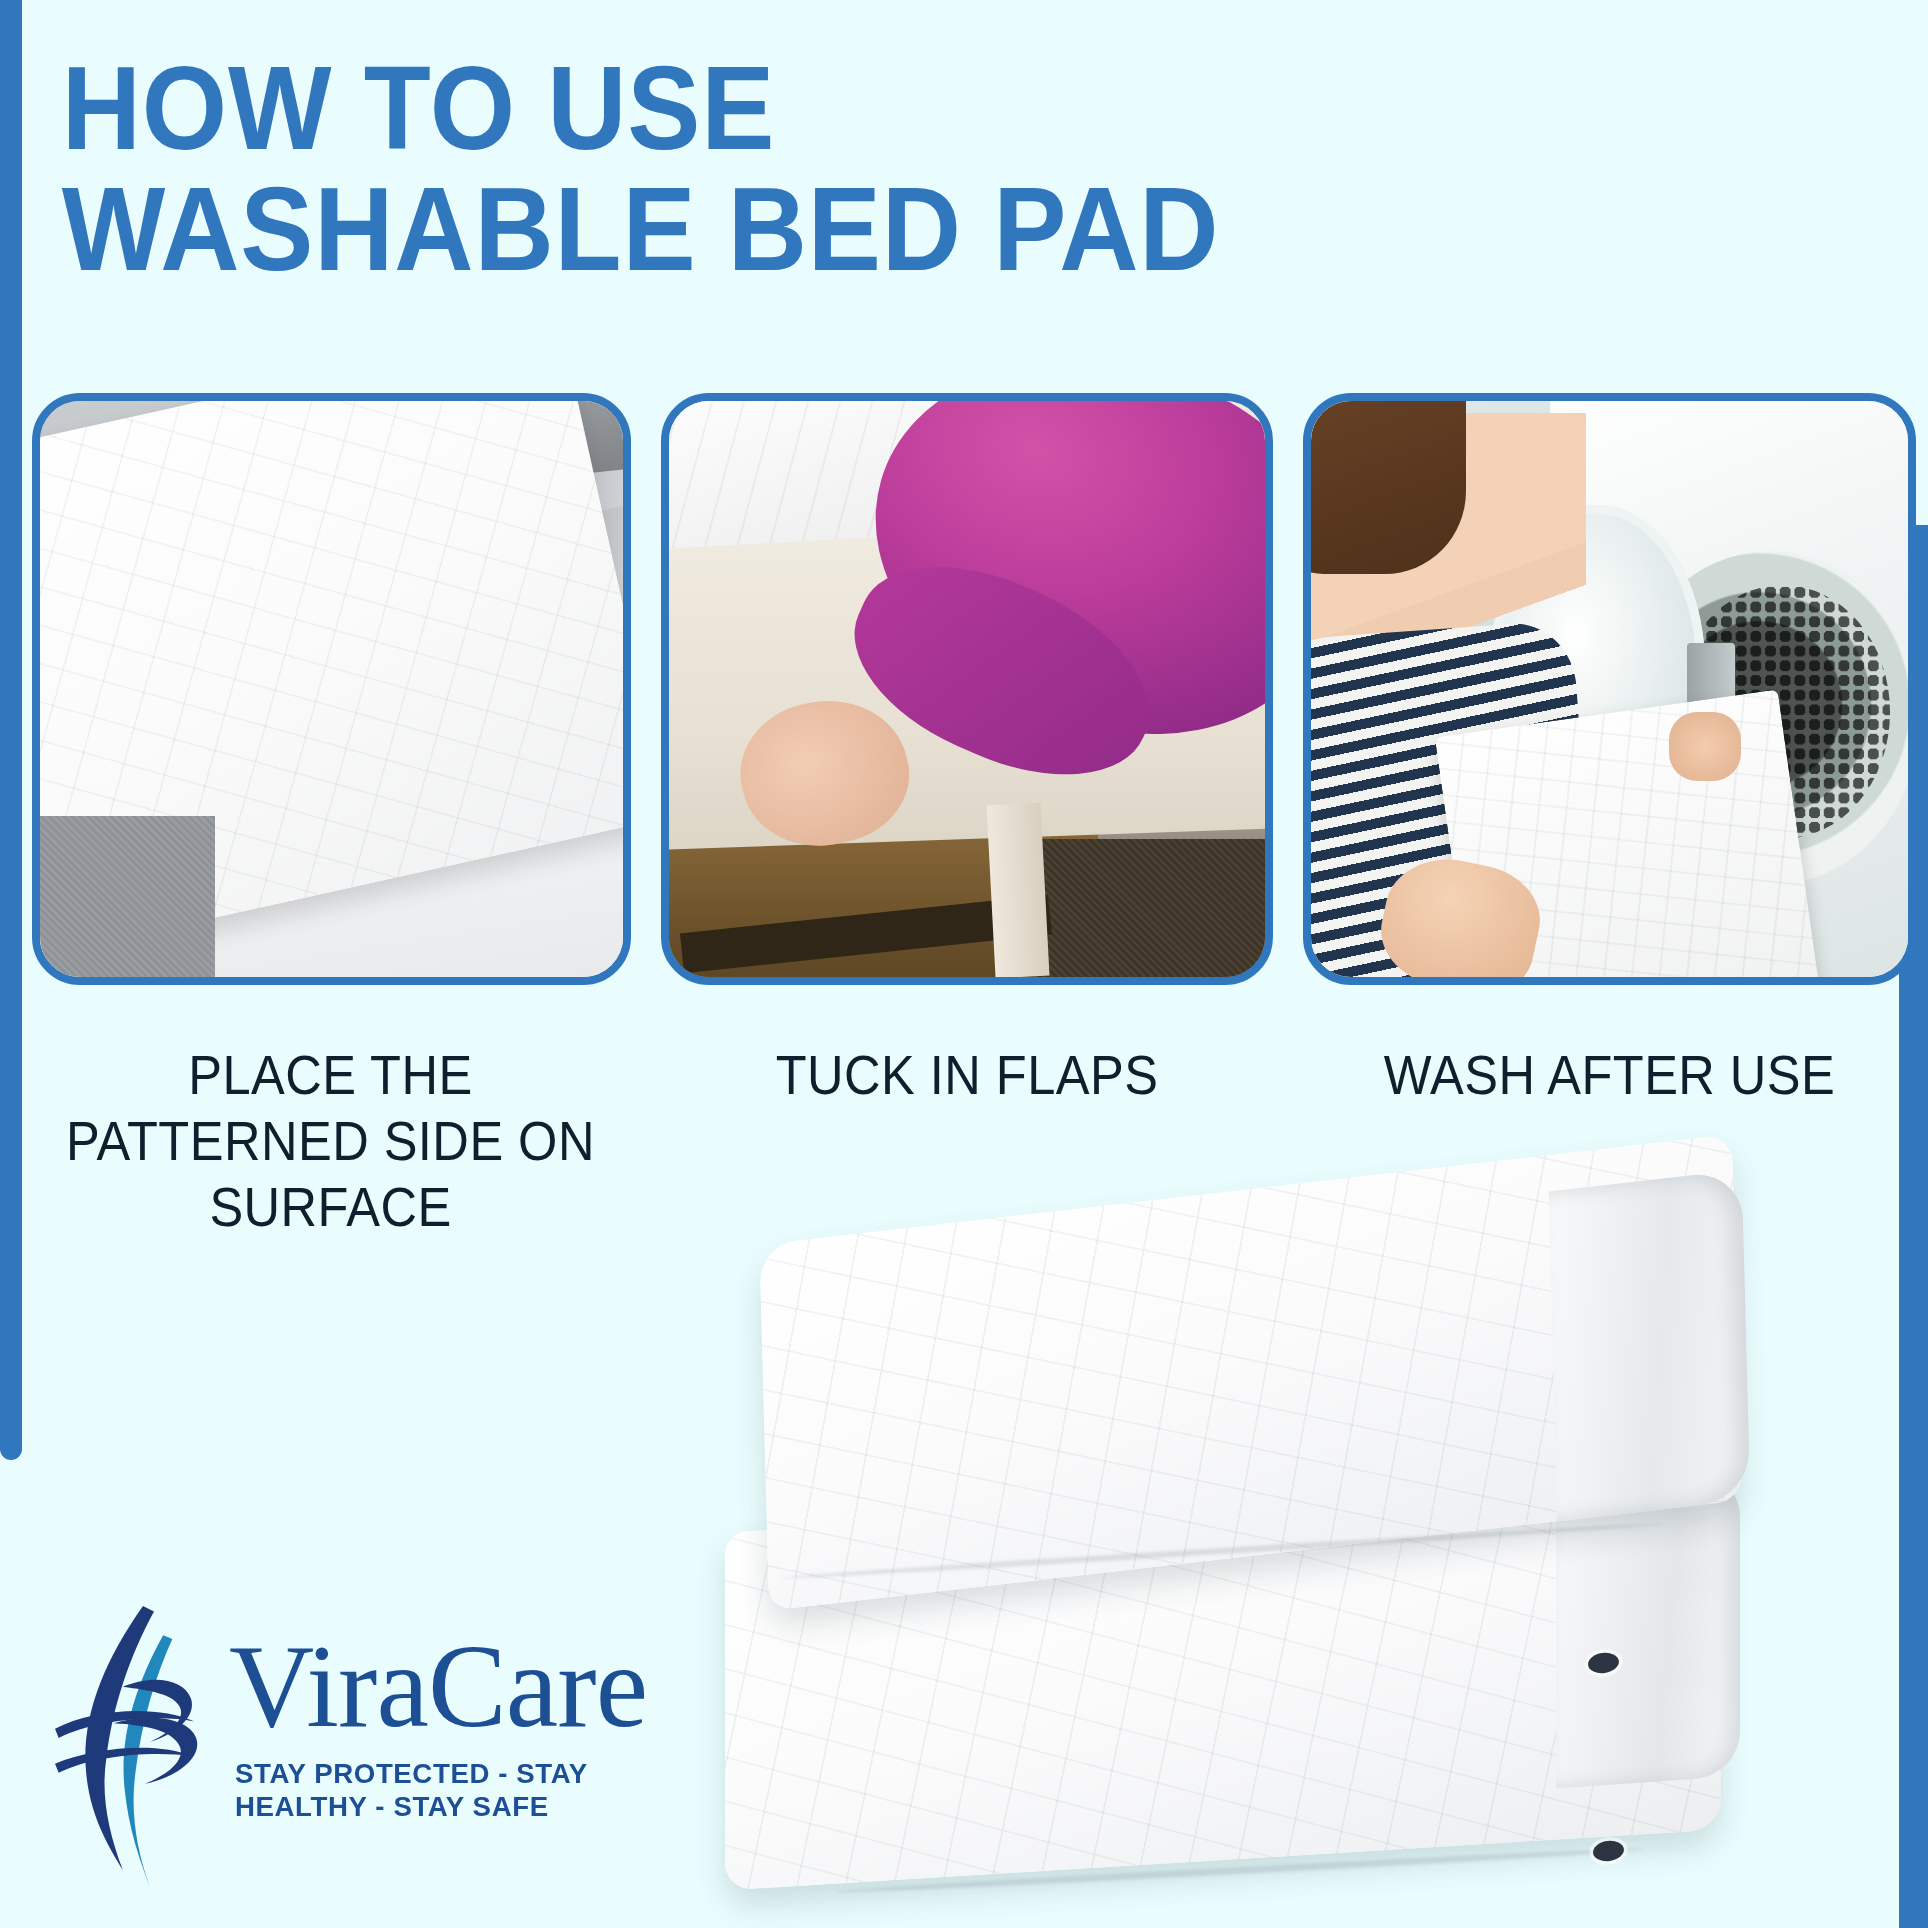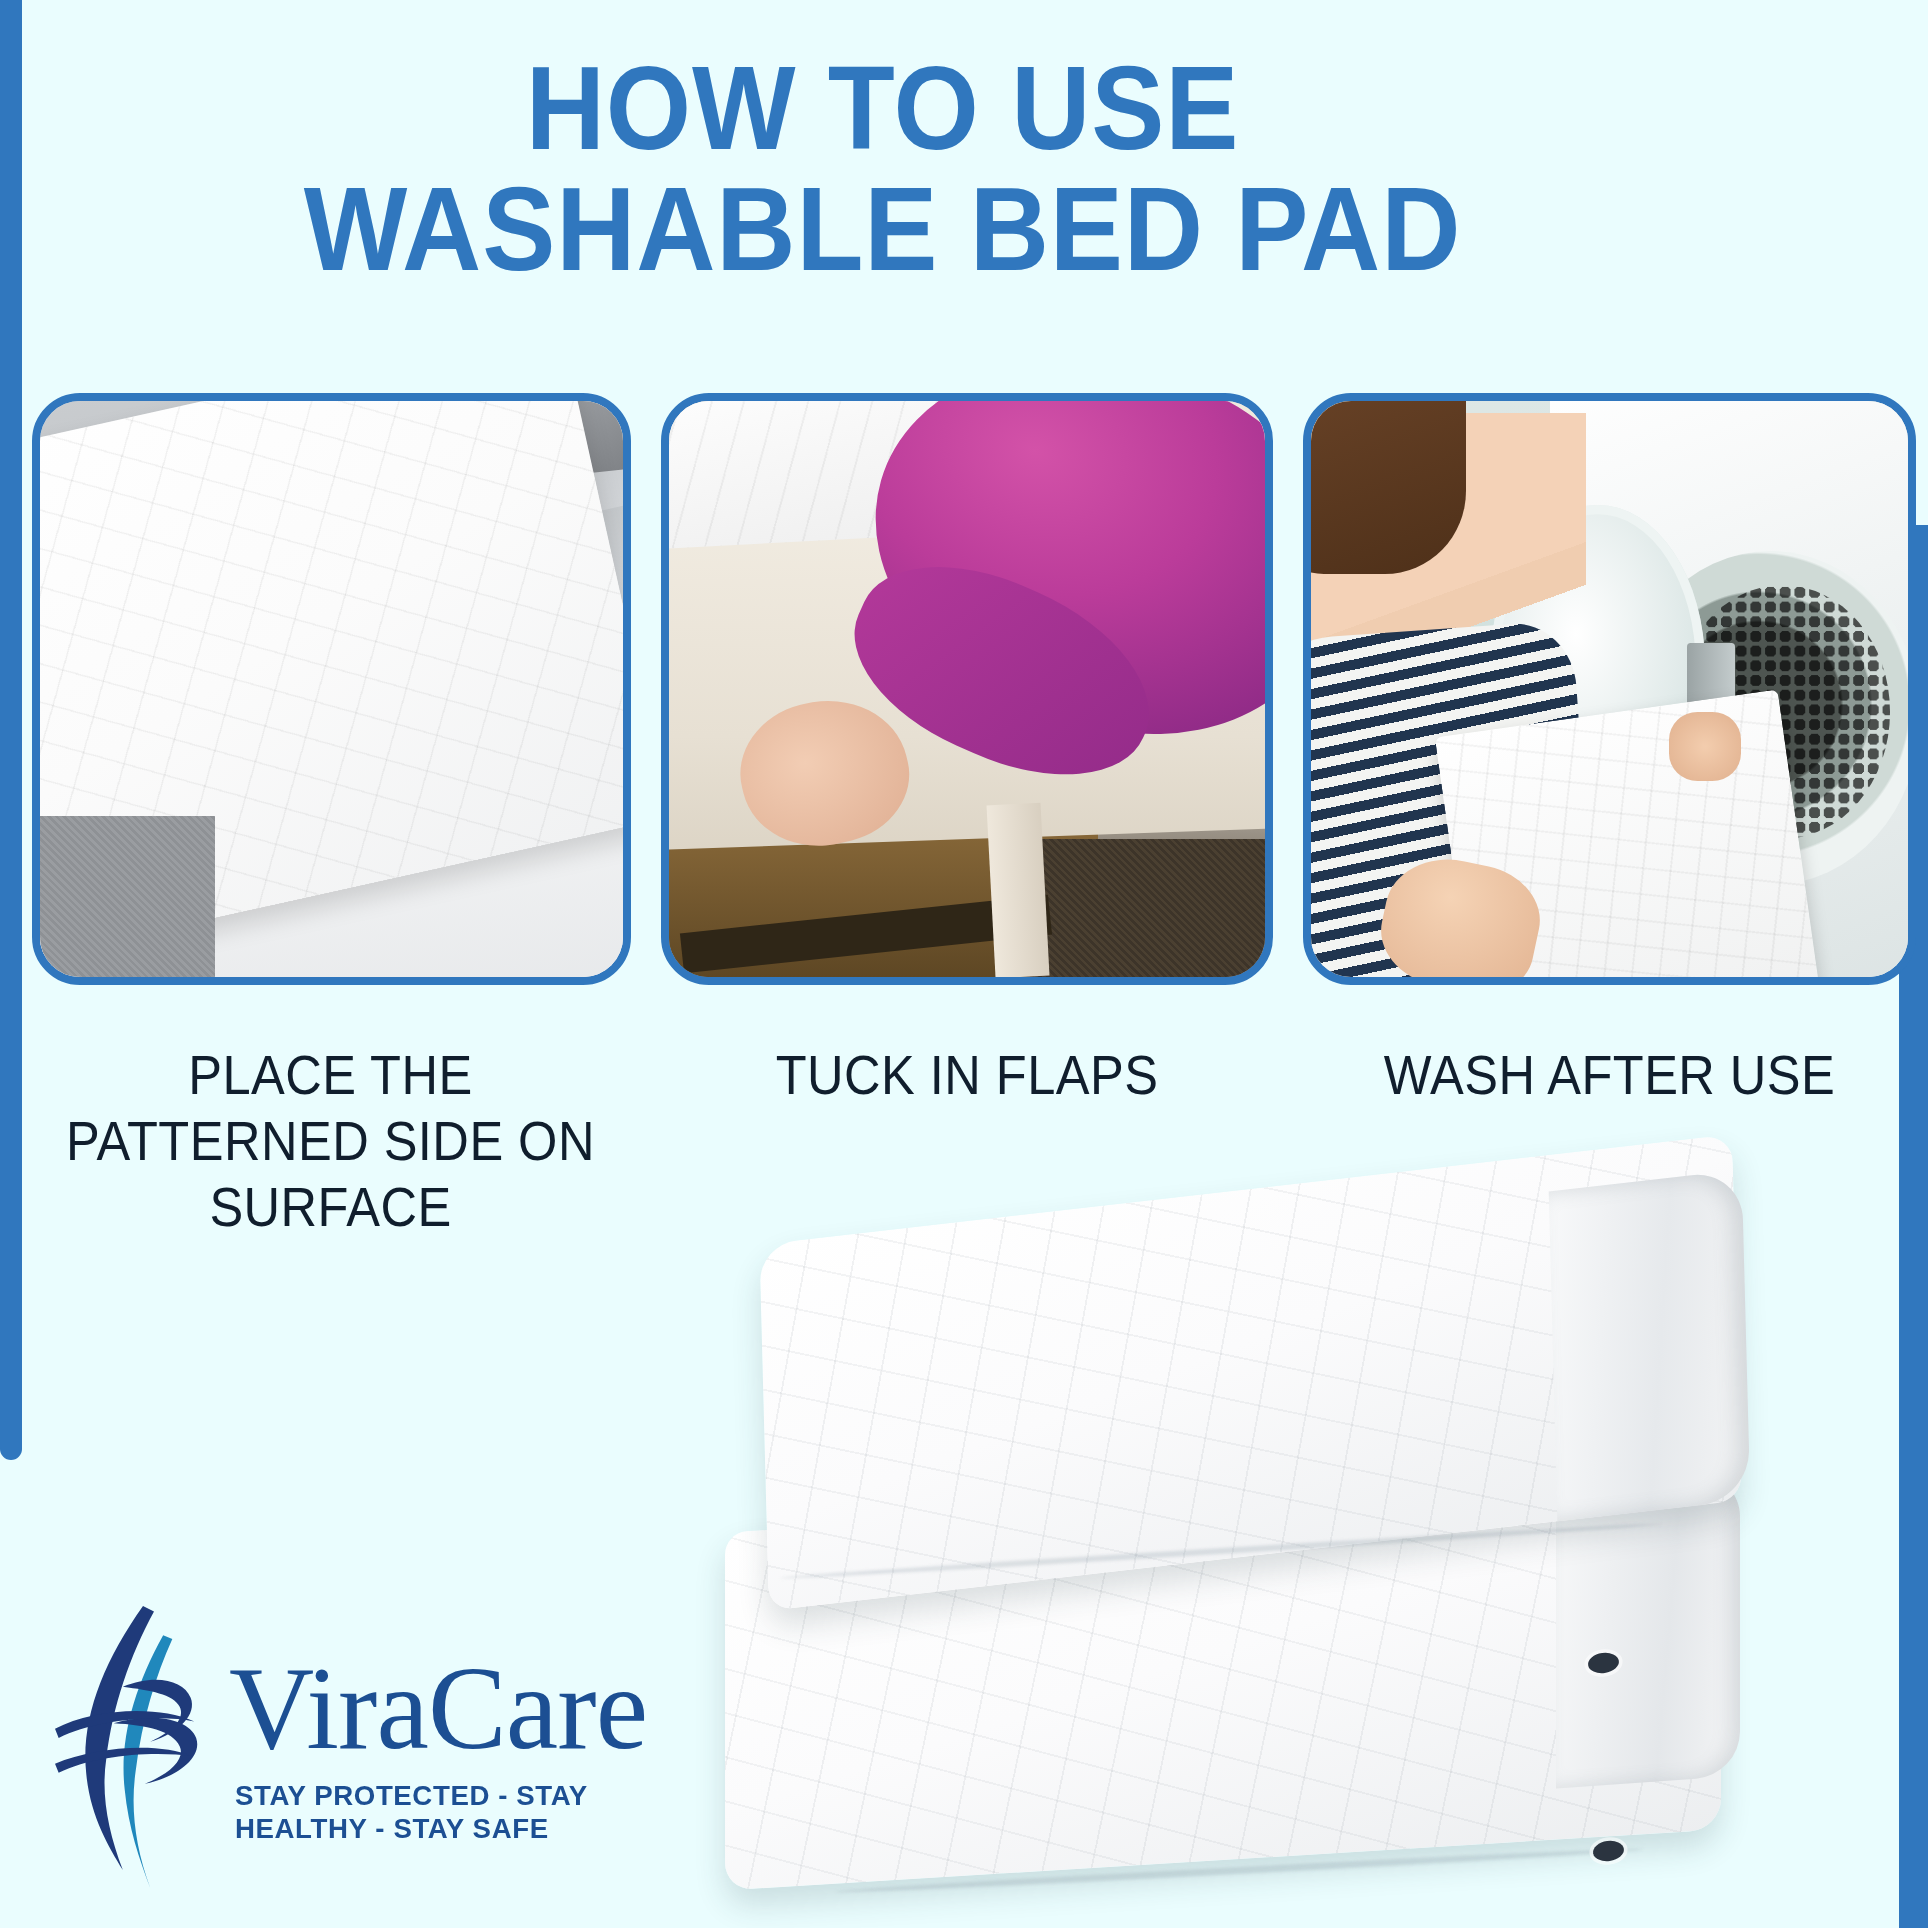--- a/index.html
+++ b/index.html
@@ -31,21 +31,20 @@
     left:1899px; top:525px;
     width:29px; height:1442px;
     border-radius:14.7px 0 0 0;
   }
 
   
   #title-block {
     position:absolute;
     left:0; top:48px;
     width:1765px;
-    text-align:center;
   }
   .title-line {
     display:block;
     color:#3077be;
     font-family:"Liberation Sans", sans-serif;
     font-weight:bold;
     font-size:118px;
     line-height:121px;
     letter-spacing:0.9px;
     transform:scaleX(0.93);
@@ -339,21 +338,21 @@
   #crease-1 { left:55px;  top:432px; width:882px; height:6.4px; transform:skewY(-3.5deg); }
   #crease-2 { left:110px; top:751px; width:808px; height:7.3px; transform:skewY(-3deg); }
 
   
   #logo {
     position:absolute;
     left:55px; top:1602px;
     width:661px; height:294px;
   }
   #logo-mark { position:absolute; left:0; top:0; width:165px; height:294px; }
-  #logo-text-wrap { position:absolute; left:174px; top:47px; width:496px; }
+  #logo-text-wrap { position:absolute; left:174px; top:25px; width:496px; }
   #logo-wordmark {
     display:block;
     color:#1c4f93;
     font-family:"Liberation Serif", serif;
     font-size:118px;
     line-height:119px;
     letter-spacing:-0.9px;
   }
   #logo-tagline {
     display:block;

